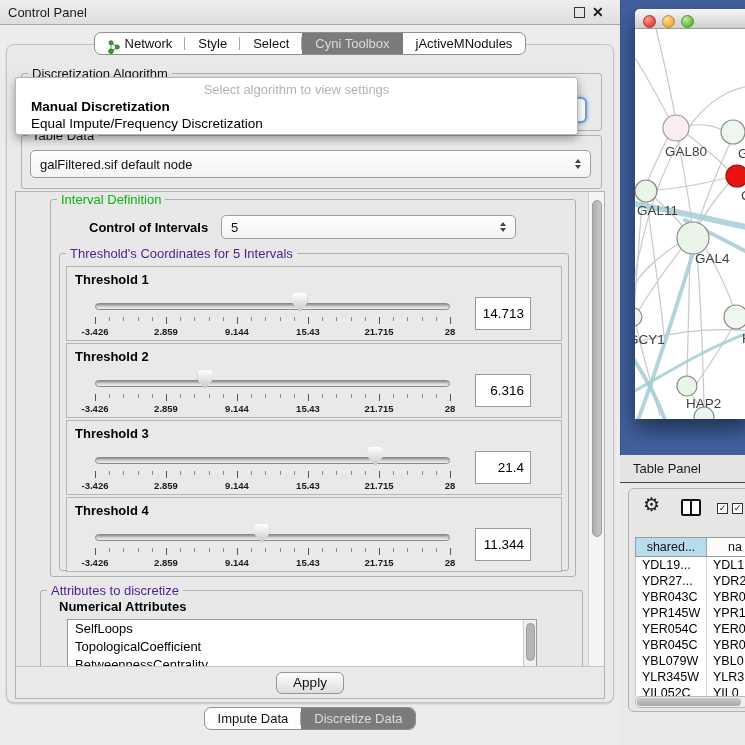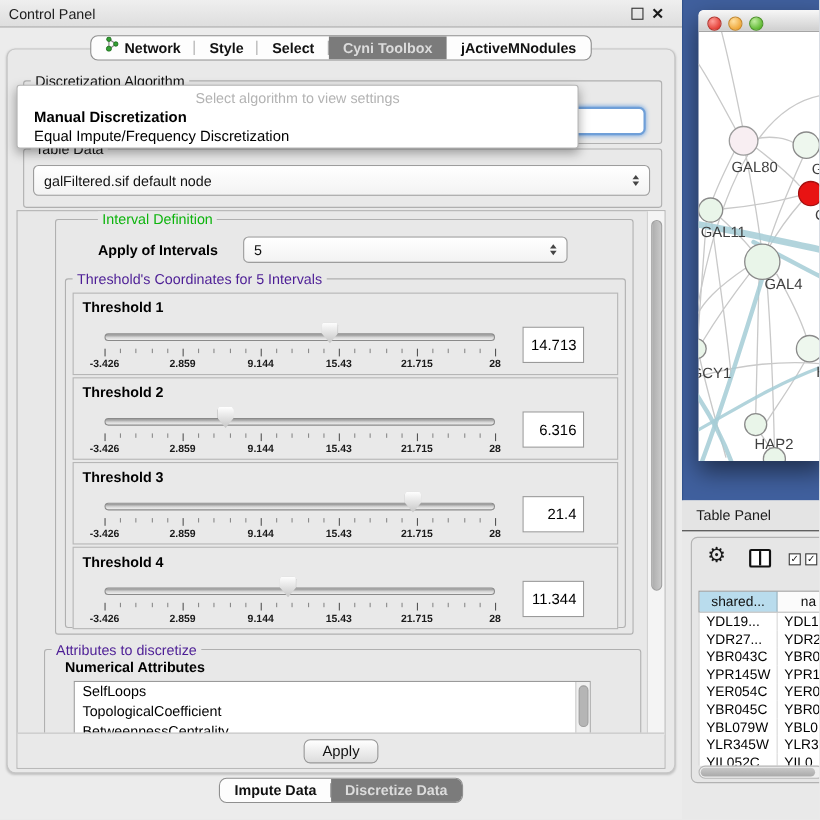--- a/index.html
+++ b/index.html
@@ -12,62 +12,62 @@
     background:linear-gradient(#efefef,#dedede); border-bottom:1px solid #a8a8a8; }
   #titlebar .wtitle { position:absolute; left:8px; top:0; line-height:25px; font-size:13px; color:#1c1c1c; }
   .float-ic { position:absolute; left:574px; top:7px; width:11px; height:11px; border:1.6px solid #333; background:transparent; }
   .close-ic { position:absolute; left:592px; top:2px; font-size:14px; font-weight:700; color:#1a1a1a; line-height:21px; }
 
   #main-panel { position:absolute; left:6px; top:44px; width:608px; height:659px;
     background:#e9e9e9; border:1px solid #c5c5c5; border-radius:8px; box-shadow:0 1px 2px rgba(0,0,0,.18); }
 
   #top-tab-bar { position:absolute; left:0; top:32px; width:620px; height:23px; display:flex; justify-content:center; z-index:30; }
   .tabbar { display:flex; height:23px; background:#fdfdfd; border:1px solid #8f8f8f; border-radius:7px; overflow:hidden; }
-  .seg { position:relative; padding:0 13px; line-height:21px; font-size:13px; font-weight:700; color:#111;
-         display:flex; align-items:flex-start; white-space:nowrap; cursor:default; }
+  .seg { position:relative; padding:0 13px; line-height:21px; font-size:13px; font-weight:400; color:#111;
+         display:flex; align-items:flex-end; white-space:nowrap; cursor:default; }
   .seg:not(.sel):not(:last-child)::after { content:''; position:absolute; right:0; top:4px; bottom:4px; width:1px; background:#a8a8a8; }
   .seg.sel { background:#7b7b7b; color:#dcdcdc; }
 
   .fieldset { position:absolute; border:1px solid #b0b0b0; border-radius:3px; }
   .fieldset > .legend { position:absolute; top:-8px; left:6px; padding:0 4px; font-size:13px; background:#e9e9e9; color:#111; white-space:nowrap; }
   .legend.green { color:#0db40d; }
   .legend.blue  { color:#4c1d95; }
   .legend.bg2 { background:#e8e8e8; }
 
   .combo { position:absolute; background:linear-gradient(#ffffff,#f3f3f3); border:1px solid #9d9d9d; border-radius:5px;
            display:flex; align-items:center; padding:0 9px; font-size:13px; color:#111; }
   .spin { margin-left:auto; display:flex; flex-direction:column; align-items:center; gap:2px; }
   .spin i { width:0; height:0; border-left:3.5px solid transparent; border-right:3.5px solid transparent; display:block; }
   .spin .up { border-bottom:4px solid #444; }
   .spin .dn { border-top:4px solid #444; }
 
   
   #hidden-combo { position:absolute; left:22px; top:52px; width:558px; height:26px; border-radius:6px;
     background:#fff; border:2px solid #6f9fd8; box-shadow:0 0 4px #7aa9e0; }
 
-  #algo-popup { position:absolute; left:8px; top:32px; width:511px; height:58px; background:#fff;
+  #algo-popup { position:absolute; left:8px; top:32px; width:563px; height:58px; background:#fff;
     border:1px solid #b5b5b5; border-radius:3px; box-shadow:0 4px 10px rgba(0,0,0,.35); z-index:20; padding-top:4px; }
   #algo-popup .hint { text-align:center; font-size:13px; color:#b3b3b3; height:17px; }
   #algo-popup .opt { font-size:13.5px; color:#000; padding-left:15px; height:16.5px; line-height:16.5px; }
   #algo-popup .opt.bold { font-weight:700; }
 
   #inner-panel { position:absolute; left:8px; top:146px; width:590px; height:508px; background:#e8e8e8; border:1px solid #b4b4b4; }
   #viewport { position:absolute; left:0; top:0; width:573px; height:476px; overflow:hidden; }
 
   #vscroll { position:absolute; right:0; top:0; width:16px; height:476px; background:#f4f4f4; border-left:1px solid #cfcfcf; }
   #vscroll .vthumb { position:absolute; left:2.5px; top:8px; width:10px; height:337px; border-radius:6px;
     background:linear-gradient(90deg,#adadad,#c9c9c9); border:1px solid #9e9e9e; }
 
   #bottom-strip { position:absolute; left:0; bottom:0; width:588px; height:32px; background:#e9e9e9; border-top:1px solid #c4c4c4; display:flex; align-items:center; justify-content:center; }
   #apply-btn { height:22px; padding:0 16px; font-size:13.5px; font-family:"Liberation Sans",sans-serif; color:#111;
     background:linear-gradient(#ffffff,#dcdcdc); border:1px solid #979797; border-radius:6px; }
 
   
   #fs-interval { left:34px; top:7px; width:526px; height:378px; }
-  #fs-interval > .legend { background:#e8e8e8;margin-left:32px; }
+  #fs-interval > .legend { background:#e8e8e8; }
   #count-label { position:absolute; left:38px; top:20px; font-size:13px; font-weight:700; }
   #count-combo { left:170px; top:15px; width:295px; height:24px; }
   #fs-thr { left:8px; top:53px; width:510px; height:318px; }
   #thr-list { position:absolute; left:6px; top:12px; width:496px; }
 
   .threshold-box { position:relative; width:496px; height:75px; background:#e9e9e9; border:1px solid #b6b6b6; margin-bottom:2px; }
   .th-title { position:absolute; left:8px; top:5px; font-size:13px; font-weight:700; color:#000; }
   .track { position:absolute; left:28px; top:36px; width:355px; height:7px; border-radius:4px;
     background:linear-gradient(#8f8f8f,#d6d6d6 55%,#eee); border:1px solid #8a8a8a; }
   .thumb { position:absolute; top:26px; width:15px; height:19px;
@@ -186,21 +186,21 @@
             <i class="dn"></i>
           </span>
       </div>
     </div>
 
     <div id="inner-panel">
       <div id="viewport">
 
         <div class="fieldset" id="fs-interval">
           <span class="legend green bg2">Interval Definition</span>
-          <span id="count-label">Apply of Intervals</span>
+          <span id="count-label">Control of Intervals</span>
           <div class="combo" id="count-combo">
             <span>5</span>
             <span class="spin">
                 <i class="up"></i>
                 <i class="dn"></i>
               </span>
           </div>
 
           <div class="fieldset" id="fs-thr">
             <span class="legend blue bg2">Threshold's Coordinates for 5 Intervals</span>

